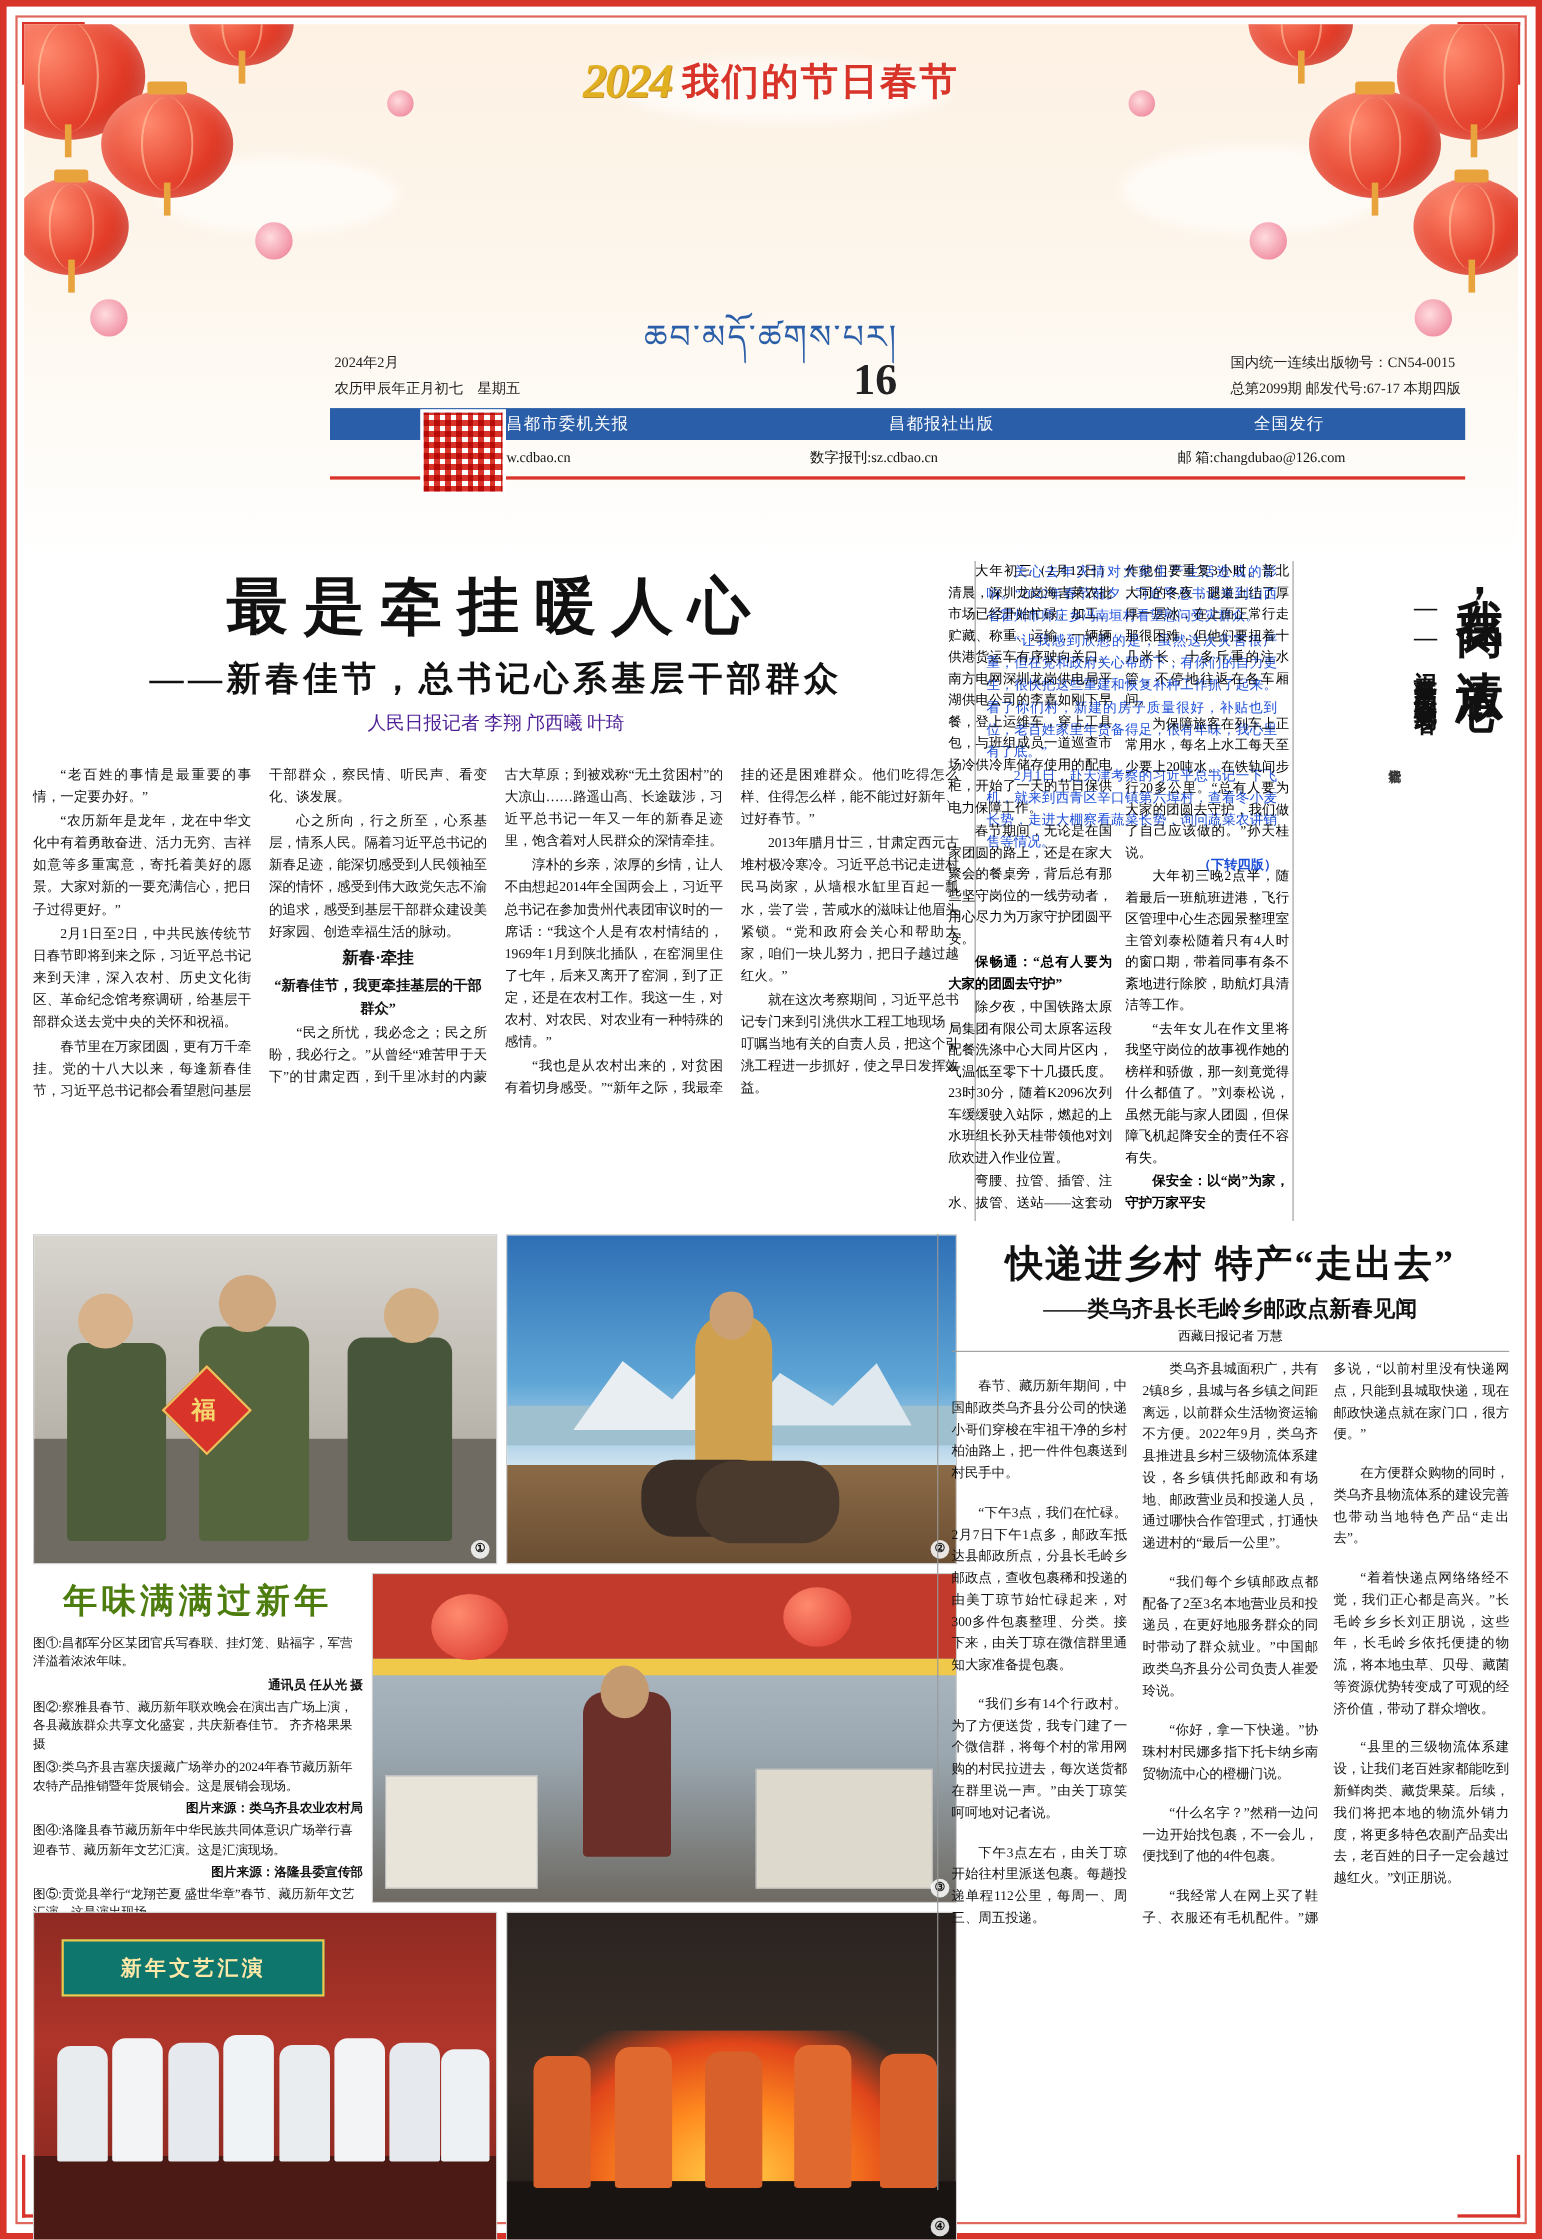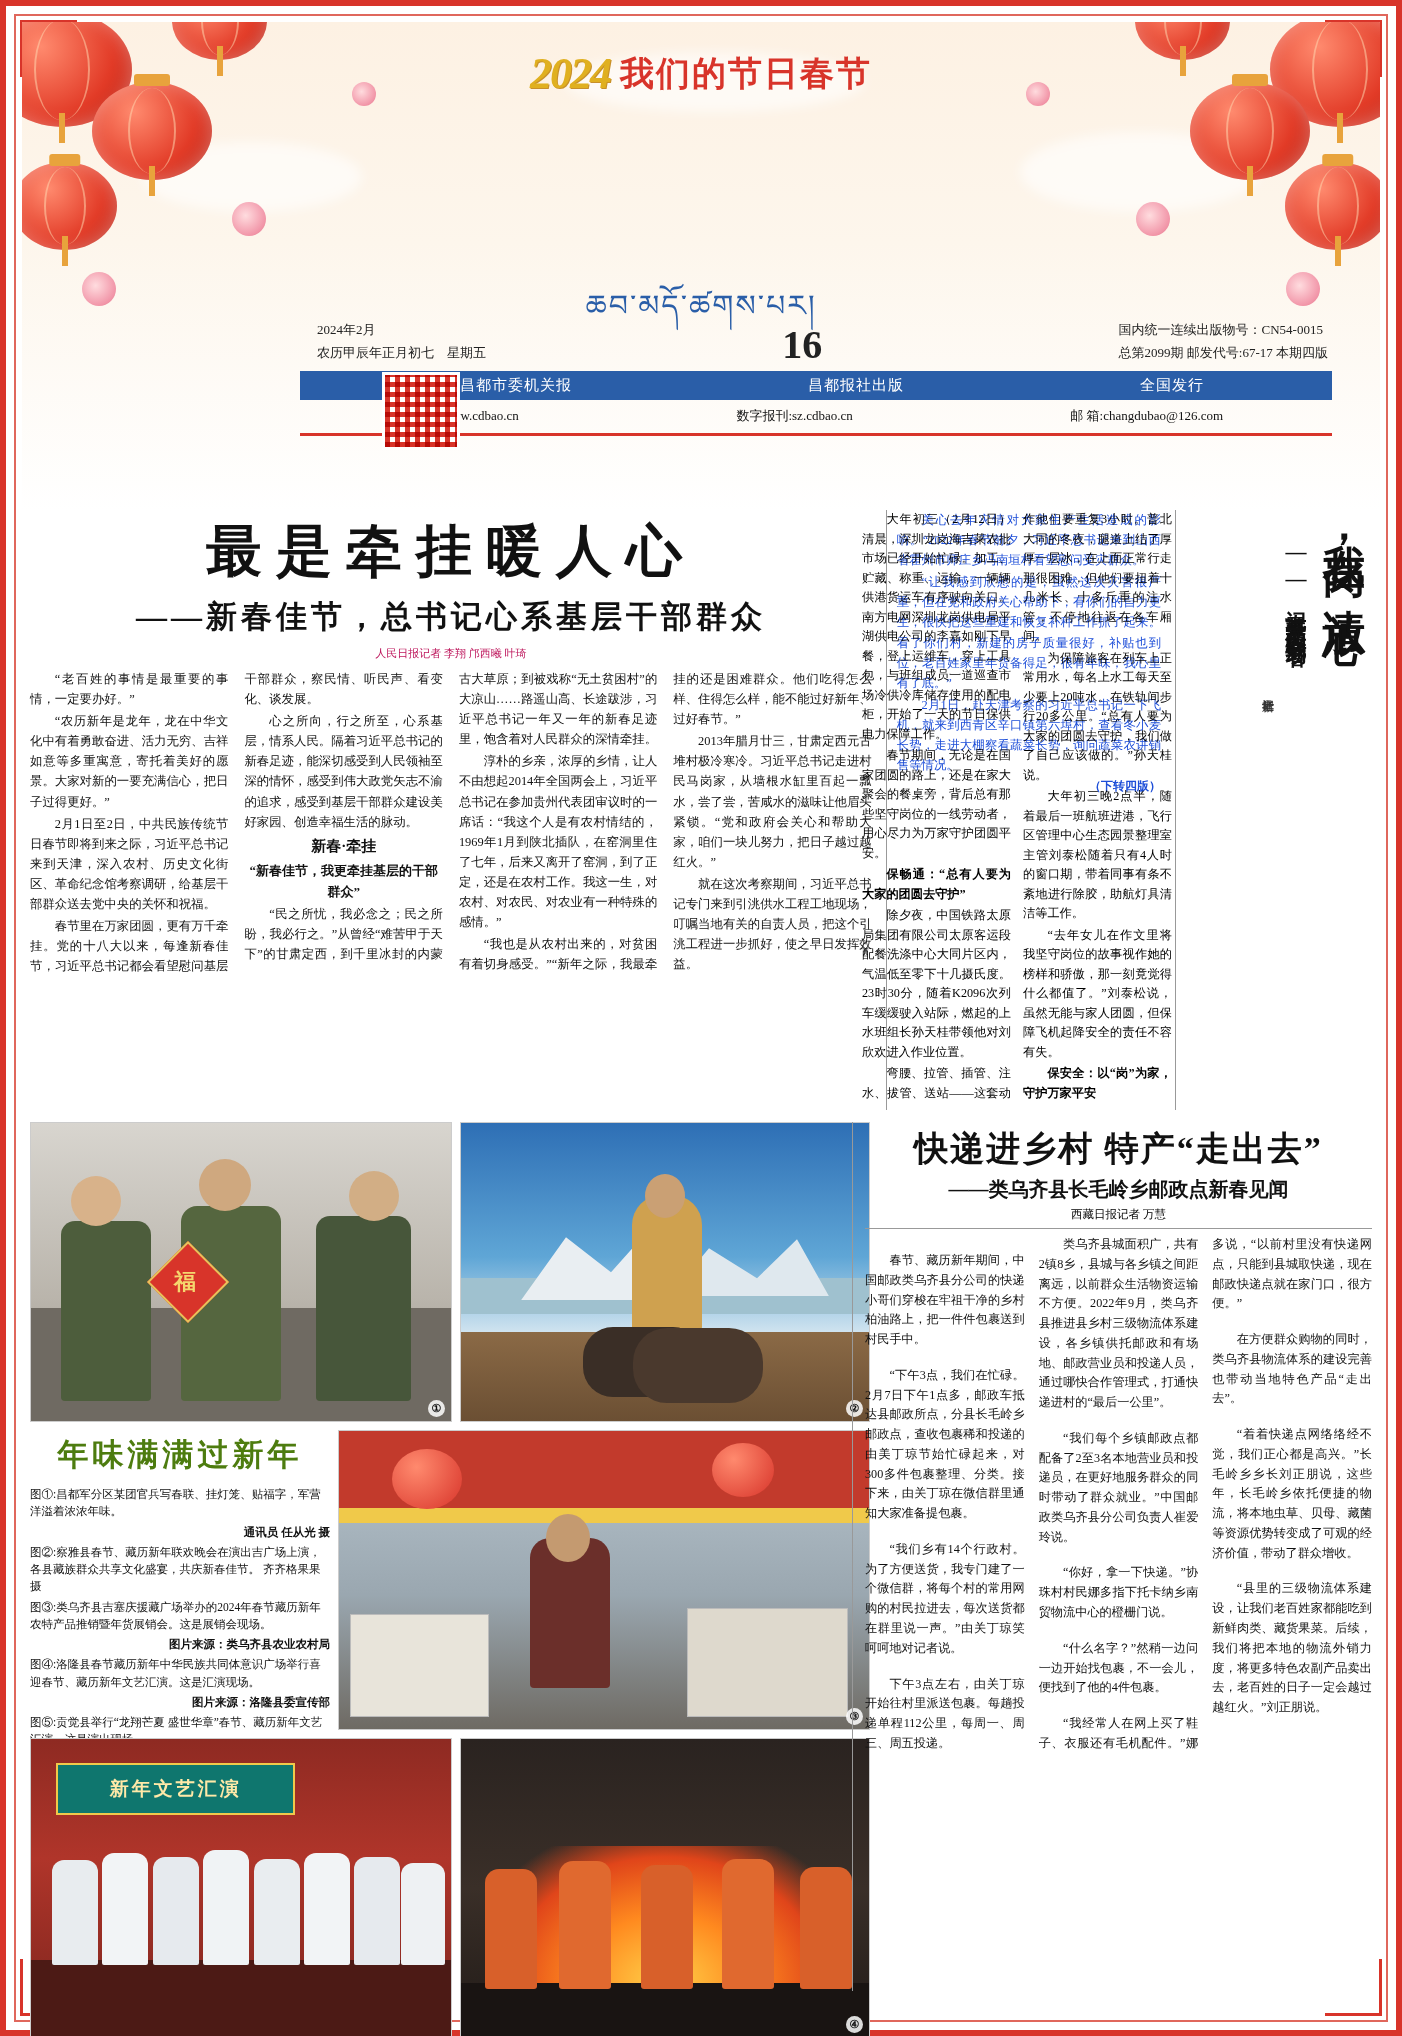--- a/index.html
+++ b/index.html
@@ -142,21 +142,21 @@
     z-index: 7;
   }
   .info-row {
     display:flex;
     align-items:flex-end;
     justify-content:space-between;
     font-size: 13px;
     color:#222;
     padding: 0 4px 6px 4px;
   }
-  .info-left { line-height:1.8;margin-left:13px; }
+  .info-left { line-height:1.8; }
   .info-mid { text-align:center; line-height:1.6; }
   .big-issue {
     font-size: 40px;
     font-weight:bold;
     line-height: 1;
   }
   .info-right { text-align:left; line-height:1.8; }
   .blue-bar {
     background:#2a5ea8;
     color:#fff;
@@ -213,23 +213,23 @@
   .headline-sub {
     text-align:center;
     font-size: 31px;
     font-weight:bold;
     letter-spacing: 4px;
     color:#111;
     margin-bottom: 8px;
   }
   .byline {
     text-align:center;
-    font-size: 11px;
-    color:#be185d;
-    margin-bottom: 8px;
+    font-size: 17px;
+    color:#4c1d95;
+    margin-bottom: 25px;
   }
   .cols-4 {
     column-count: 4;
     column-gap: 16px;
     column-rule: none;
     font-size: 12.4px;
     line-height: 1.62;
     text-align: justify;
     color:#111;
     height: 430px;

